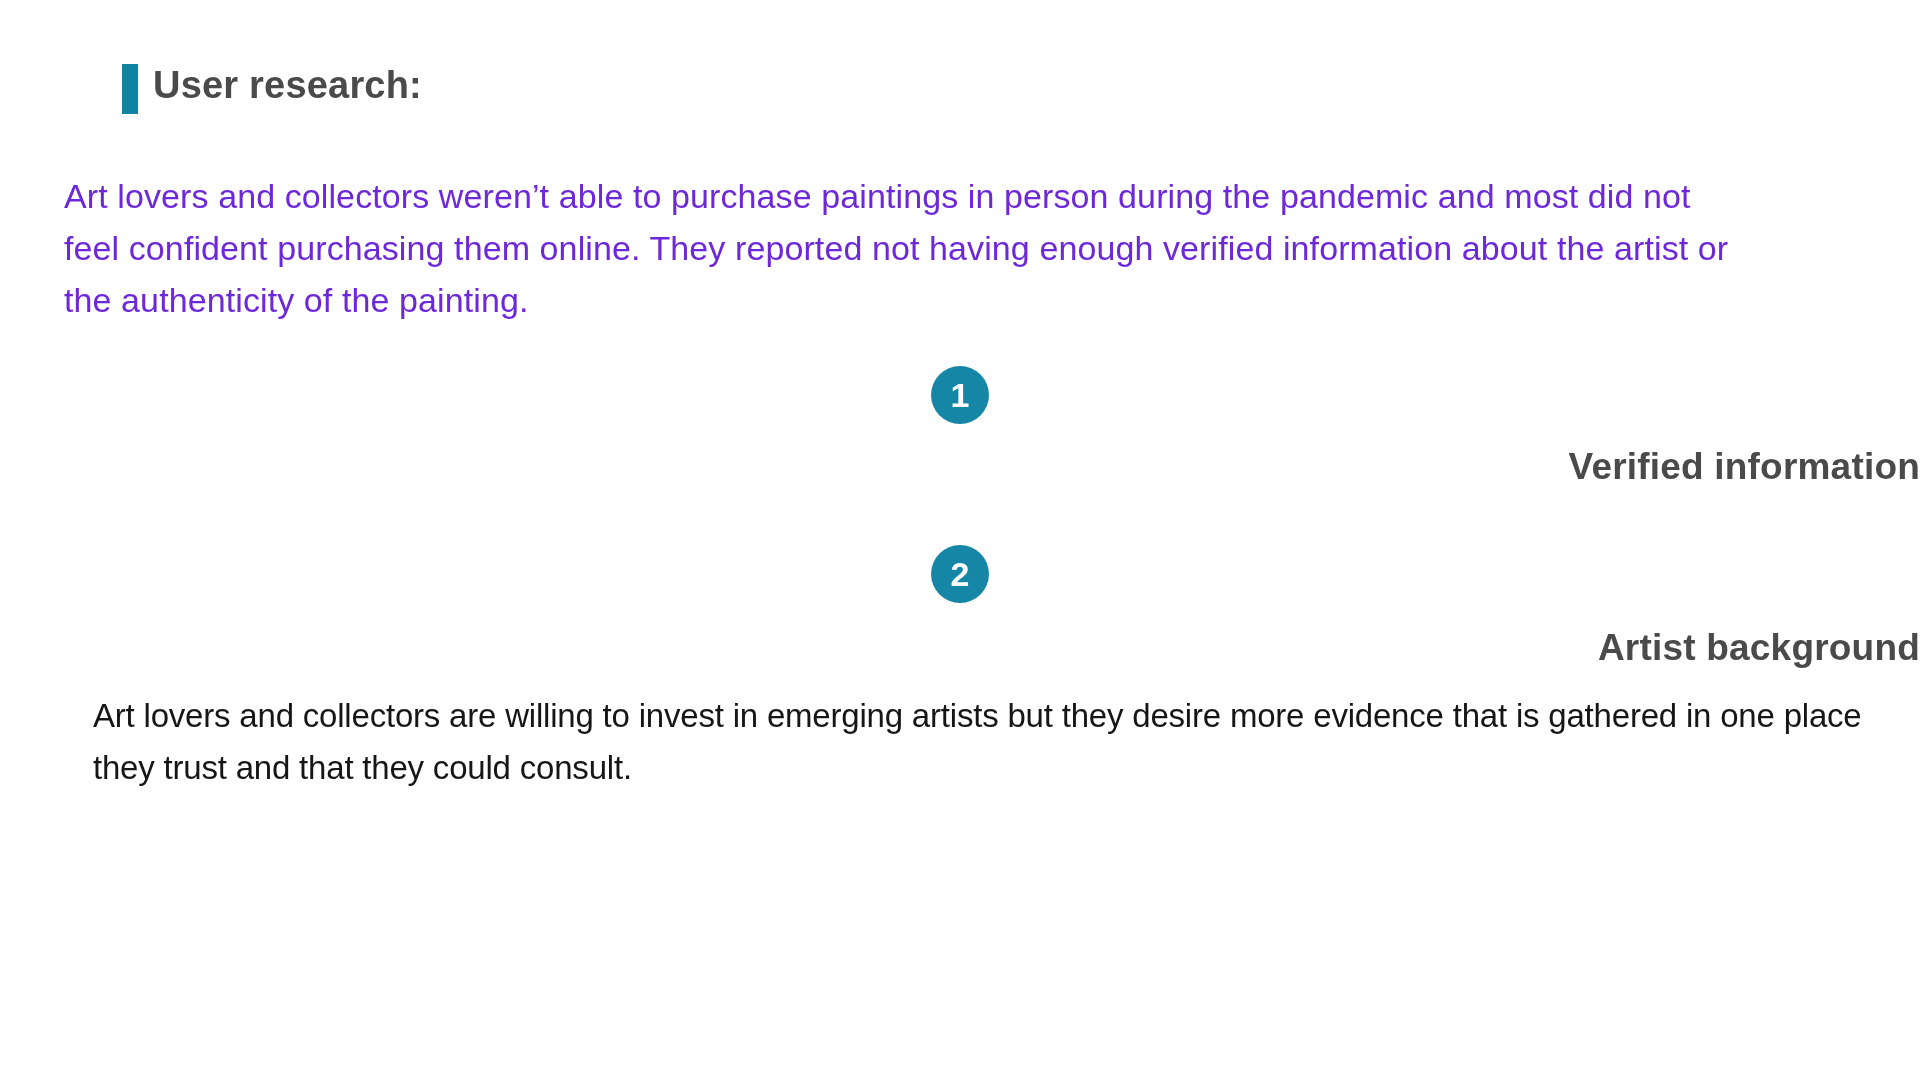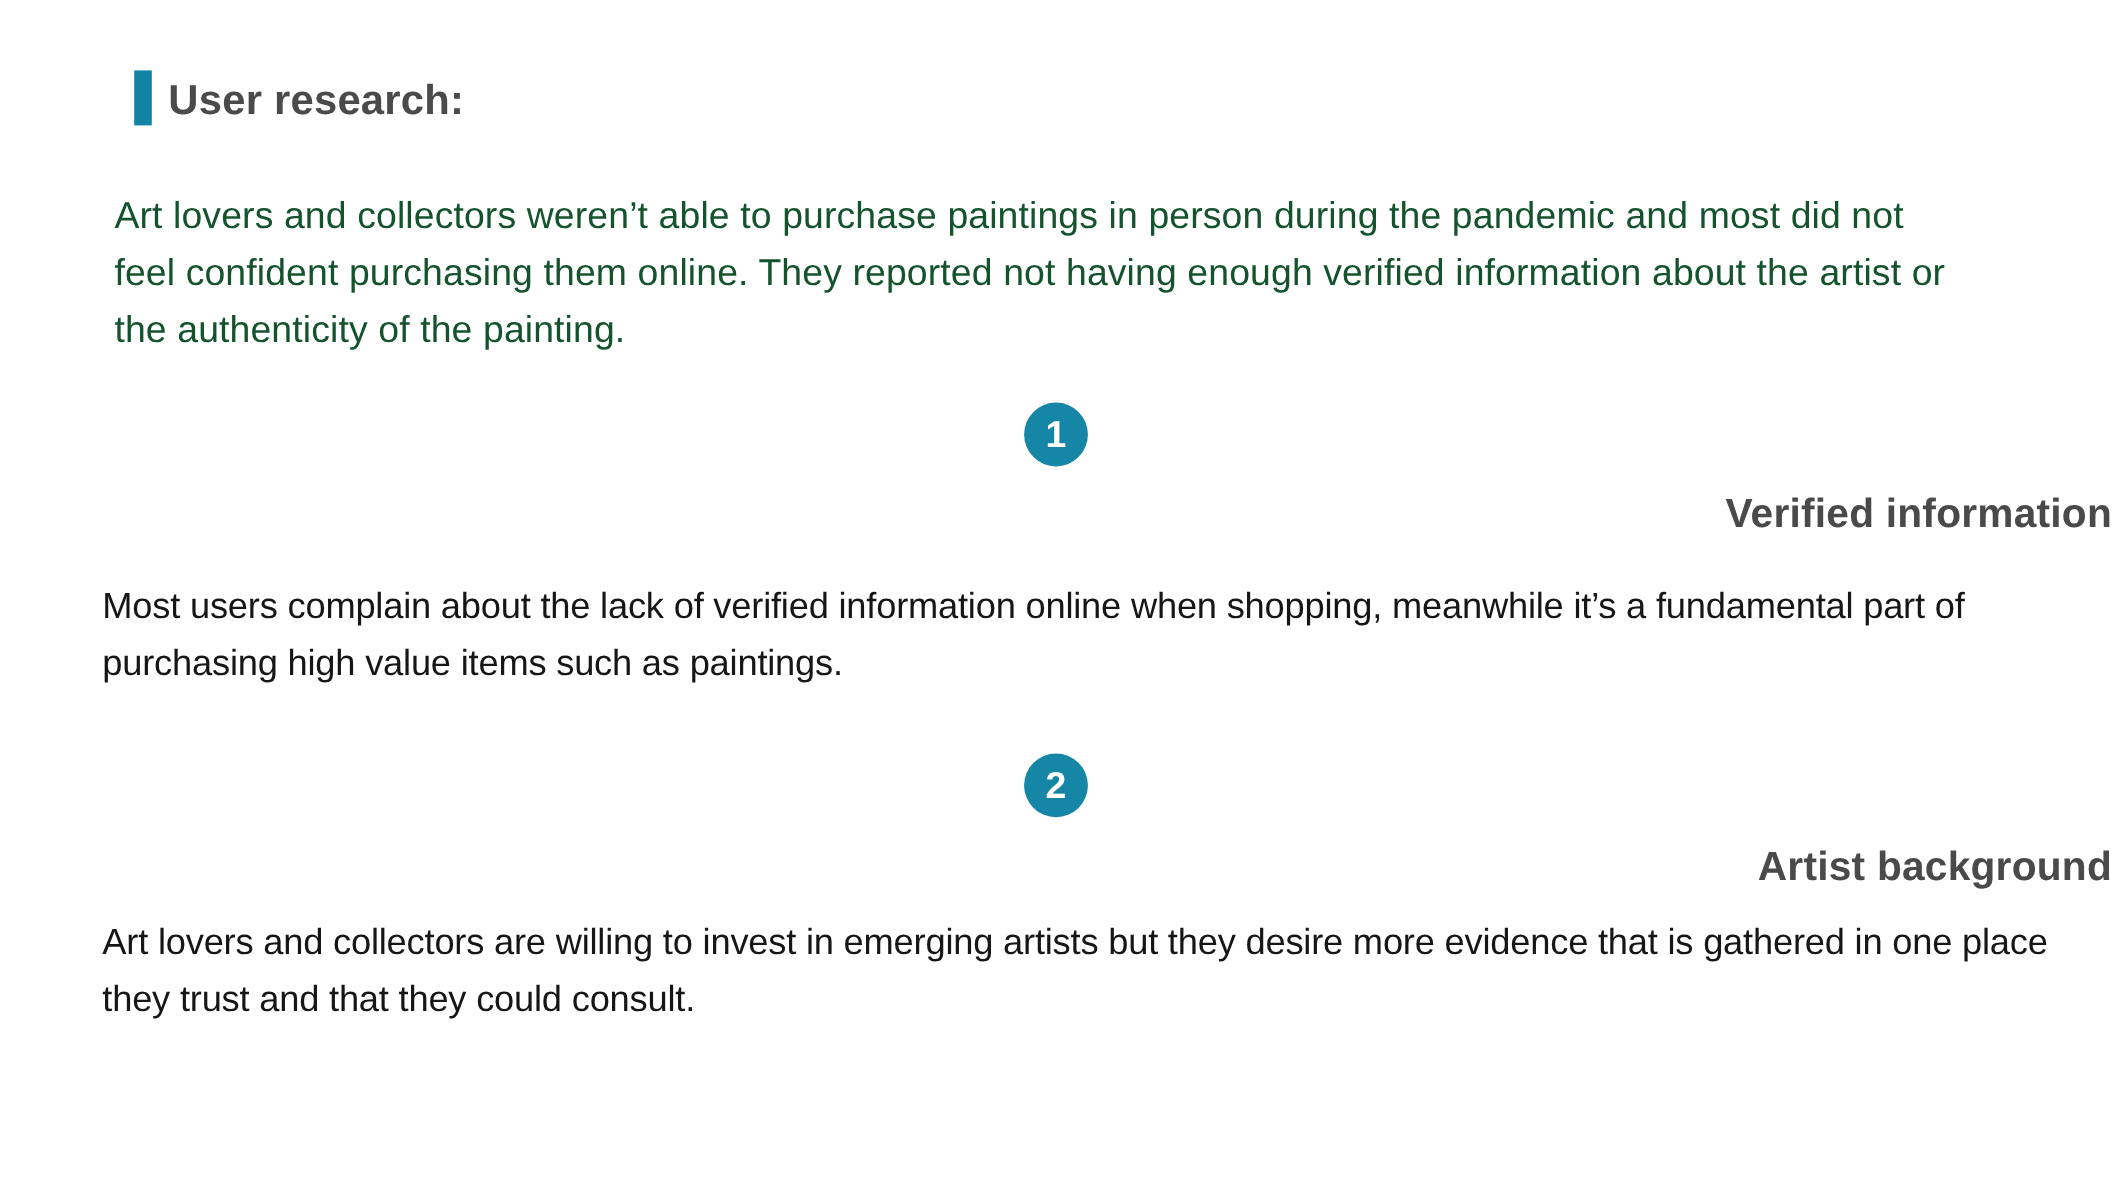--- a/index.html
+++ b/index.html
@@ -14,45 +14,45 @@
     height: 1080px;
     background: #ffffff;
     overflow: hidden;
     font-family: "Liberation Sans", sans-serif;
     padding-top: 64px;
   }
 
   
   .section-heading {
     display: flex;
-    align-items: flex-end;
+    align-items: flex-start;
     margin-left: 122px;
   }
   .accent-bar {
     width: 16px;
     height: 50px;
     background: #1283a2;
     margin-right: 15px;
     flex: 0 0 auto;
   }
   .section-heading .heading-text {
     font-size: 38px;
     font-weight: bold;
     color: #4a4a4a;
     letter-spacing: 0.2px;
   }
 
   
   .intro-paragraph {
     margin-top: 56px;
-    margin-left: 104px;
+    margin-left: 64px;
     max-width: 1670px;
     font-size: 34px;
     line-height: 52px;
-    color: #14532d;
+    color: #6d28d9;
     letter-spacing: 0.1px;
   }
 
   .pain-heading {
     margin-top: 62px;
   }
 
   
   .pain-point {
     text-align: center;
@@ -107,21 +107,20 @@
     <span class="accent-bar"></span>
     <span class="heading-text">User research:</span>
   </div>
 
   <p class="intro-paragraph">Art lovers and collectors weren’t able to purchase paintings in person during the pandemic and most did not feel confident purchasing them online. They reported not having enough verified information about the artist or the authenticity of the painting.</p>
 
 
   <div class="pain-point pain-point-1">
     <span class="number-badge">1</span>
     <div class="pain-title">Verified information</div>
-    <p class="pain-body">Most users complain about the lack of verified information online when shopping, meanwhile it’s a fundamental part of purchasing high value items such as paintings.</p>
   </div>
 
   <div class="pain-point pain-point-2">
     <span class="number-badge">2</span>
     <div class="pain-title">Artist background</div>
     <p class="pain-body">Art lovers and collectors are willing to invest in emerging artists but they desire more evidence that is gathered in one place they trust and that they could consult.</p>
   </div>
 
 </div>
 

